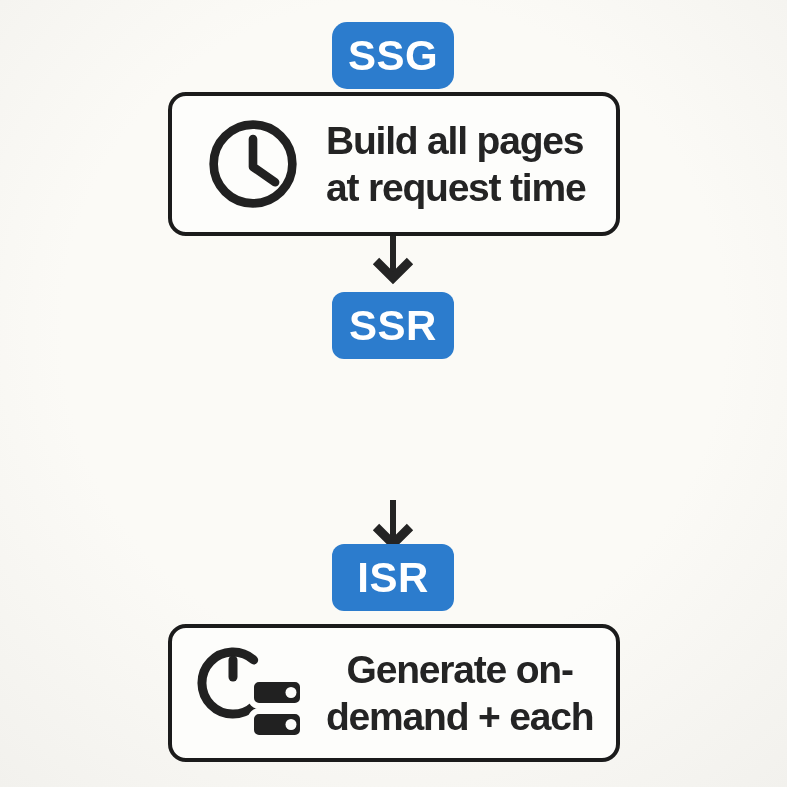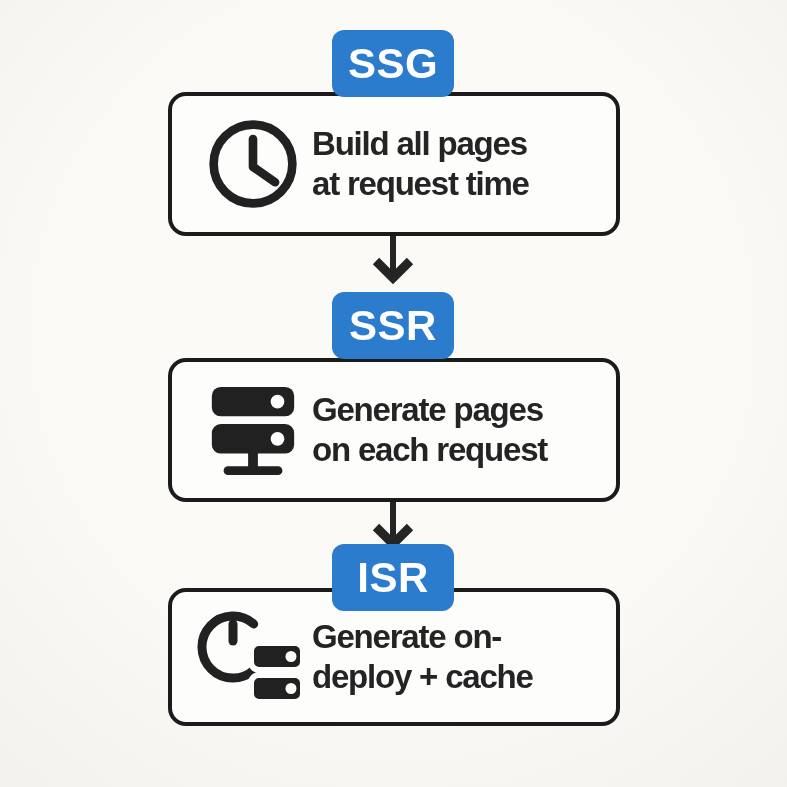--- a/index.html
+++ b/index.html
@@ -46,44 +46,44 @@
     z-index: 2;
   }
   .icon-wrap {
     flex: none;
     width: 118px;
     display: flex;
     align-items: center;
     justify-content: center;
   }
   .node-text {
-    font-size: 33px;
+    font-size: 39px;
     font-weight: bold;
     color: #242424;
     line-height: 1.21;
     letter-spacing: -1.2px;
-    margin-left: 0;
+    margin-left: 14px;
     white-space: nowrap;
   }
   .flow-arrow {
     position: absolute;
     left: 371px;
     width: 44px;
     height: 58px;
     z-index: 1;
   }
   
-  #badge-ssg { top: 30px; }
+  #badge-ssg { top: 22px; border-radius: 15px; }
   #box-ssg   { top: 92px;  height: 144px; }
   #arrow-1   { top: 234px; }
   #badge-ssr { top: 292px; }
   #box-ssr   { top: 358px; height: 144px; }
   #arrow-2   { top: 500px; }
   #badge-isr { top: 544px; }
-  #box-isr   { top: 588px; height: 138px; }
+  #box-isr   { top: 624px; height: 138px; text-align: center; }
 </style>
 </head>
 <body>
 
 <div class="canvas">
 
   <div class="badge" id="badge-ssg">
     <span>SSG</span>
   </div>
   <div class="node-box" id="box-ssg">
@@ -100,36 +100,20 @@
   </div>
 
   <svg class="flow-arrow" id="arrow-1" viewBox="0 0 44 58">
     <path d="M22 0 V 40" stroke="#242424" stroke-width="6" fill="none"></path>
     <path d="M5 27 L22 44 L39 27" stroke="#242424" stroke-width="9" fill="none" stroke-linejoin="miter"></path>
   </svg>
 
   <div class="badge" id="badge-ssr">
     <span>SSR</span>
   </div>
-  <div class="node-box" id="box-ssr">
-    <span class="icon-wrap">
-      <svg width="98" height="98" viewBox="0 0 100 100" aria-hidden="true">
-        <rect x="8" y="6" width="84" height="30" rx="9" fill="#212121"></rect>
-        <circle cx="75" cy="21" r="7" fill="#fdfdfb"></circle>
-        <rect x="8" y="44" width="84" height="30" rx="9" fill="#212121"></rect>
-        <circle cx="75" cy="59" r="7" fill="#fdfdfb"></circle>
-        <rect x="45" y="72" width="10" height="18" fill="#212121"></rect>
-        <rect x="20" y="87" width="60" height="9" rx="4.5" fill="#212121"></rect>
-      </svg>
-    </span>
-    <div class="node-text">
-      <div>Generate pages</div>
-      <div>on each request</div>
-    </div>
-  </div>
 
   <svg class="flow-arrow" id="arrow-2" viewBox="0 0 44 58">
     <path d="M22 0 V 40" stroke="#242424" stroke-width="6" fill="none"></path>
     <path d="M5 27 L22 44 L39 27" stroke="#242424" stroke-width="9" fill="none" stroke-linejoin="miter"></path>
   </svg>
 
   <div class="badge" id="badge-isr">
     <span>ISR</span>
   </div>
   <div class="node-box" id="box-isr">
@@ -138,17 +122,17 @@
         <path d="M 56.7 17 A 31 31 0 1 0 57.1 62.7" fill="none" stroke="#212121" stroke-width="9" stroke-linecap="round"></path>
         <line x1="36" y1="17" x2="36" y2="34" stroke="#212121" stroke-width="9" stroke-linecap="round"></line>
         <rect x="54" y="36" width="52" height="27" rx="8" fill="#212121" stroke="#fdfdfb" stroke-width="6"></rect>
         <circle cx="94" cy="49.5" r="5.5" fill="#fdfdfb"></circle>
         <rect x="54" y="68" width="52" height="27" rx="8" fill="#212121" stroke="#fdfdfb" stroke-width="6"></rect>
         <circle cx="94" cy="81.5" r="5.5" fill="#fdfdfb"></circle>
       </svg>
     </span>
     <div class="node-text">
       <div>Generate on-</div>
-      <div>deploy + cache</div>
+      <div>demand + each</div>
     </div>
   </div>
 
 </div>
 
 </body></html>

